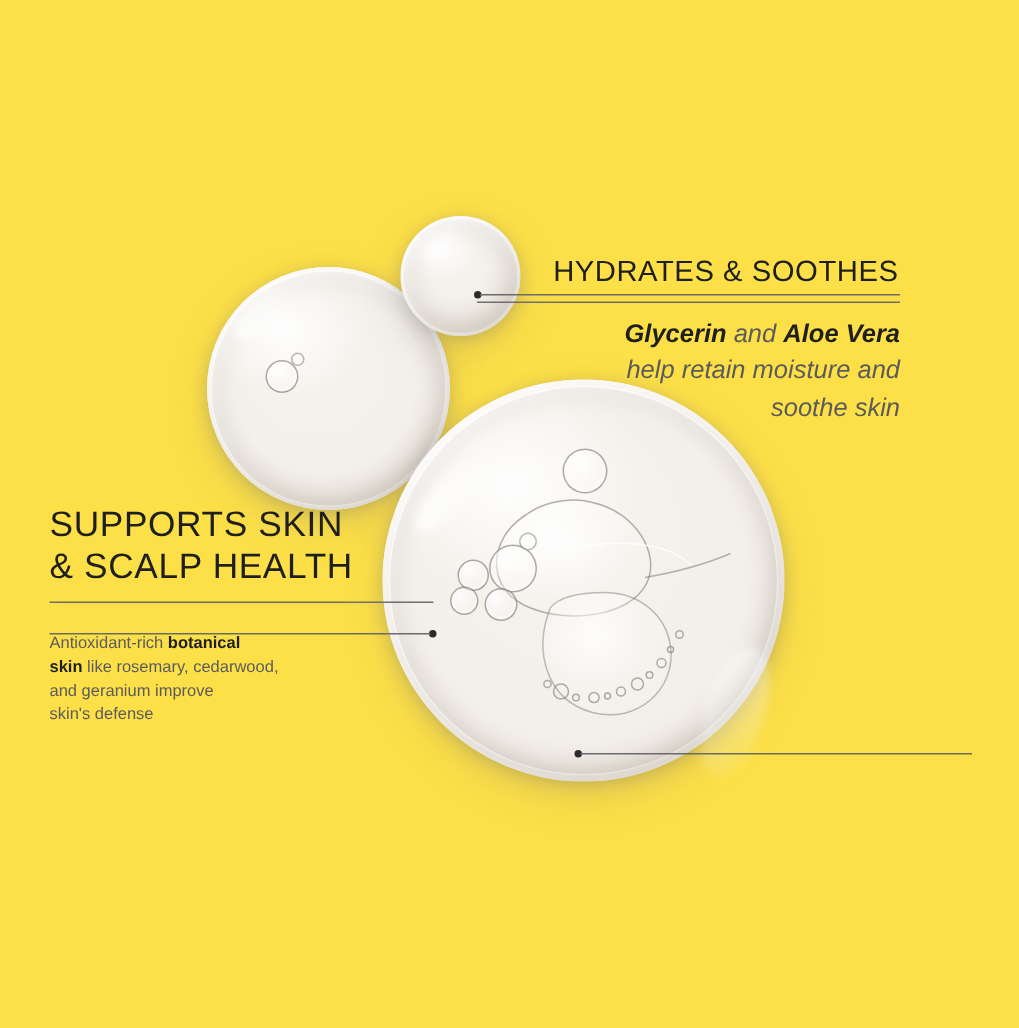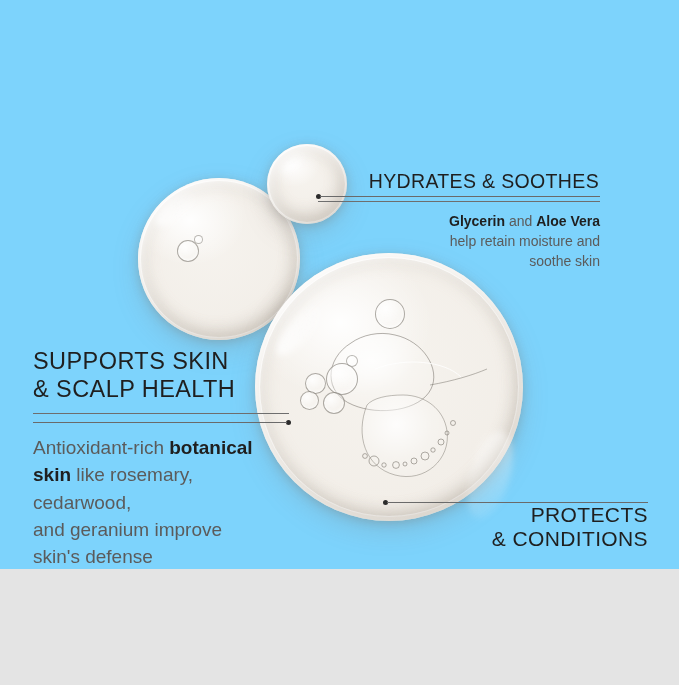--- a/index.html
+++ b/index.html
@@ -9,22 +9,22 @@
   body {
     width: 679px;
     height: 685px;
     background: #e4e4e4;
     font-family: "Liberation Sans", sans-serif;
     overflow: hidden;
   }
   #infographic {
     position: relative;
     width: 679px;
-    height: 569px;
-    background: #7dd3fc;
+    height: 685px;
+    background: #fde047;
     overflow: hidden;
   }
 
   
   .blob {
     position: absolute;
     border-radius: 50%;
     background:
       radial-gradient(ellipse 55% 45% at 32% 26%, rgba(255,255,255,0.95) 0%, rgba(255,255,255,0.0) 62%),
       radial-gradient(ellipse 120% 120% at 45% 40%, #f6f3ee 0%, #f2eee8 48%, #ece7df 74%, #ded8ce 92%, #cfc8bd 100%);
@@ -137,27 +137,27 @@
   }
   .callout p b {
     color: #1f1f1f;
     font-weight: 700;
   }
 
   
   #callout-hydrates { left: 318px; top: 170px; width: 282px; text-align: right; }
   #callout-hydrates h2 { font-size: 19.5px; padding-right: 1px; }
   #callout-hydrates .rule { margin: 8px 0 9px 0; height: 1px; background: #6e6e6e; }
-  #callout-hydrates p { font-size: 14px; }
-
-  
-  #callout-supports { left: 33px; top: 348px; width: 256px; text-align: left; }
+  #callout-hydrates p { font-size: 17px; font-style: italic; }
+
+  
+  #callout-supports { left: 33px; top: 336px; width: 256px; text-align: left; }
   #callout-supports h2 { font-size: 23.5px; line-height: 1.19; }
   #callout-supports .rule { margin: 9px 0 10px 0; height: 1px; background: #6e6e6e; }
-  #callout-supports p { font-size: 19px; margin-top: 20px; }
+  #callout-supports p { font-size: 11px; margin-top: 20px; }
 
   
   #callout-protects { left: 385px; top: 503px; width: 263px; text-align: right; }
   #callout-protects h2 { font-size: 21px; }
   #callout-protects p { font-size: 13.2px; margin-top: 11px; }
 </style>
 </head>
 <body>
 
 <div id="infographic">
@@ -226,17 +226,15 @@
   </div>
 
   <div class="callout" id="callout-supports">
     <h2>SUPPORTS SKIN
 &amp; SCALP HEALTH</h2>
     <div class="rule"></div>
     <p>Antioxidant-rich <b>botanical</b><br><b>skin</b> like rosemary, cedarwood,<br>and geranium improve<br>skin's defense</p>
   </div>
 
   <div class="callout" id="callout-protects">
-    <h2>PROTECTS
-&amp; CONDITIONS</h2>
   </div>
 
 </div>
 
 </body></html>

